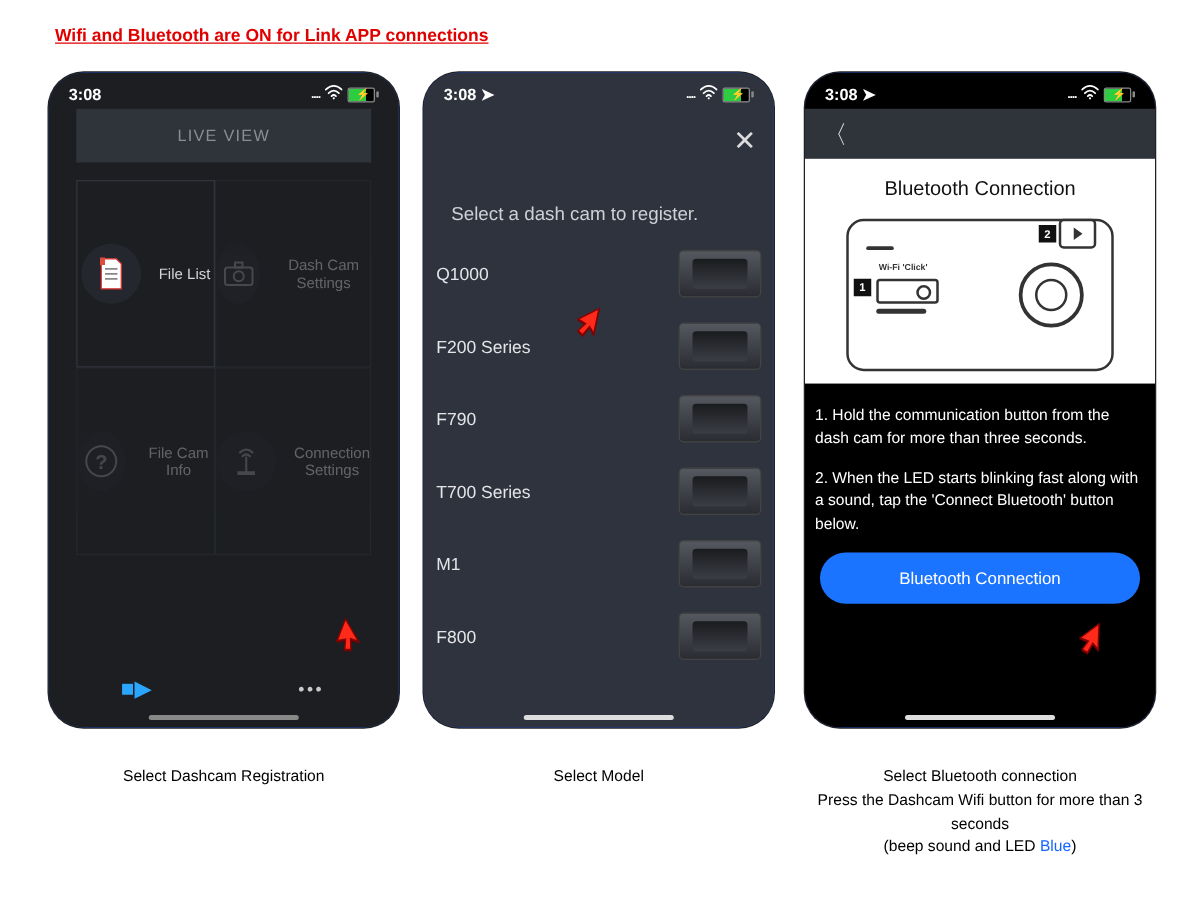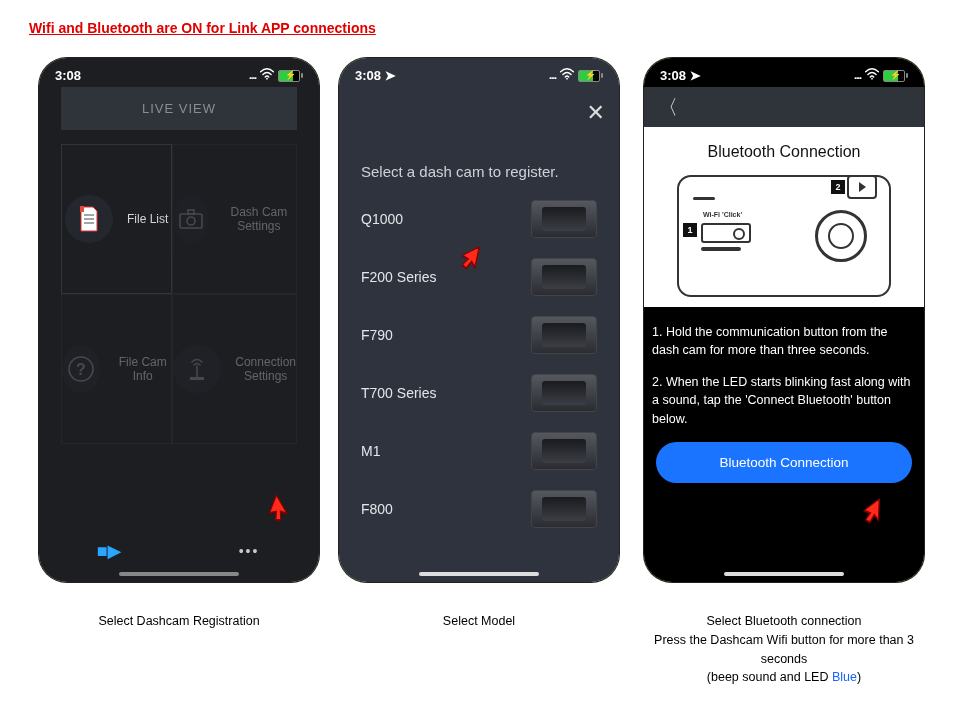--- a/index.html
+++ b/index.html
@@ -1,20 +1,20 @@
 <!DOCTYPE html>
 <html><head>
 <meta charset="utf-8">
 <style>
   html,body{margin:0;padding:0;background:#fff;font-family:"Segoe UI",Arial,sans-serif;color:#000}
   .page{width:960px;height:720px;position:relative;box-sizing:border-box;padding:20px 25px}
-  .headline{color:#e00000;font-weight:bold;text-decoration:underline;font-size:14px;margin-bottom:22px;margin-left:4px}
+  .headline{color:#e00000;font-weight:bold;text-decoration:underline;font-size:14px;margin-bottom:22px;margin-left:19px}
   .phones{display:flex;gap:20px;justify-content:flex-start}
   .phone-wrap{position:relative;display:flex;flex-direction:column;align-items:center}
-  .phone{width:280px;height:524px;border-radius:28px;background:#bef264;position:relative;overflow:hidden;box-shadow:0 0 0 1px #222}
+  .phone{width:280px;height:524px;border-radius:28px;background:#1d4ed8;position:relative;overflow:hidden;box-shadow:0 0 0 1px #222}
   .statusbar{display:flex;justify-content:space-between;align-items:center;padding:10px 16px 4px;color:#fff;font-size:13px;font-weight:600}
   .sb-icons{display:flex;align-items:center;gap:4px}
   .sig{font-size:10px;letter-spacing:-1px}
   .batt{display:inline-flex;align-items:center}
   .batt-body{width:20px;height:10px;border:1px solid #888;border-radius:2px;position:relative;background:linear-gradient(to right,#2ecc40 0 70%,#000 70% 100%)}
   .batt-tip{width:2px;height:5px;background:#888;margin-left:1px;border-radius:1px}
   .bolt{position:absolute;left:6px;top:-1px;color:#fff;font-size:9px}
   .home-ind{position:absolute;bottom:6px;left:50%;transform:translateX(-50%);width:120px;height:4px;border-radius:3px;background:#888}
   .caption{text-align:center;font-size:12.5px;margin-top:30px;line-height:1.5;max-width:290px}
   .caption .blue{color:#1565ff;font-weight:normal}
@@ -33,21 +33,21 @@
   .p1-chev{font-size:16px;font-weight:bold;letter-spacing:-4px}
   .p1-nav{position:absolute;left:0;right:0;bottom:14px;height:34px;display:flex}
   .p1-nav>div{flex:1;display:flex;align-items:center;justify-content:center}
   .p1-cam{color:#2aa6ff;font-size:18px}
   .p1-dots{color:#c9c9c9;font-size:14px;letter-spacing:2px}
 
   
   .p2-body{background:#2f333d;height:100%}
   .p2-close{position:absolute;right:14px;top:42px;color:#ddd;font-size:22px}
   .p2-prompt{color:#cfd1d6;font-size:15px;padding:76px 22px 10px}
-  .p2-list{padding:0 12px}
+  .p2-list{padding:0 0}
   .p2-item{display:flex;align-items:center;justify-content:space-between;padding:10px 10px;color:#e4e5e9;font-size:14px}
   .p2-thumb{width:64px;height:36px;border-radius:4px;background:linear-gradient(#55585f,#2a2c32);border:1px solid #444;position:relative;overflow:hidden}
   .p2-thumb::after{content:"";position:absolute;inset:6px 10px;border-radius:3px;background:linear-gradient(#1a1b1e,#3b3e45)}
 
   
   .p3-body{background:#000;height:100%;display:flex;flex-direction:column}
   .p3-hdr{background:#2f333a;height:40px;display:flex;align-items:center;padding:0 14px}
   .p3-back{color:#ddd;font-size:20px}
   .p3-white{background:#fff;flex:0 0 auto;padding:16px 0 10px;text-align:center}
   .p3-wtitle{color:#111;font-size:16px;font-weight:500;margin-bottom:14px}

